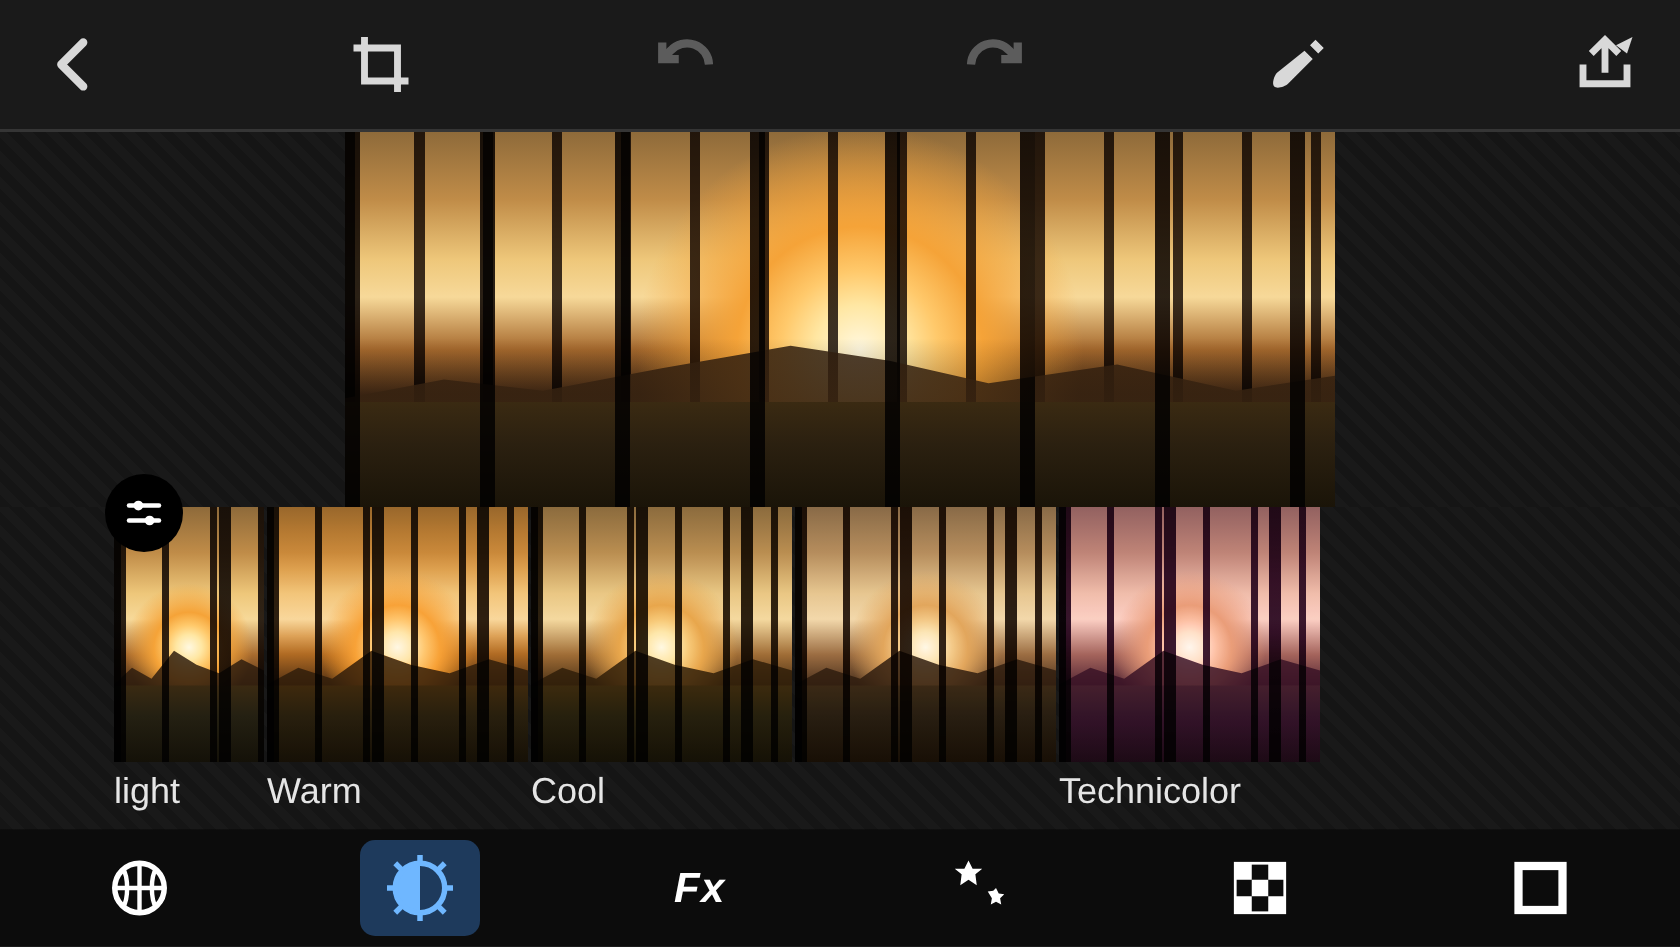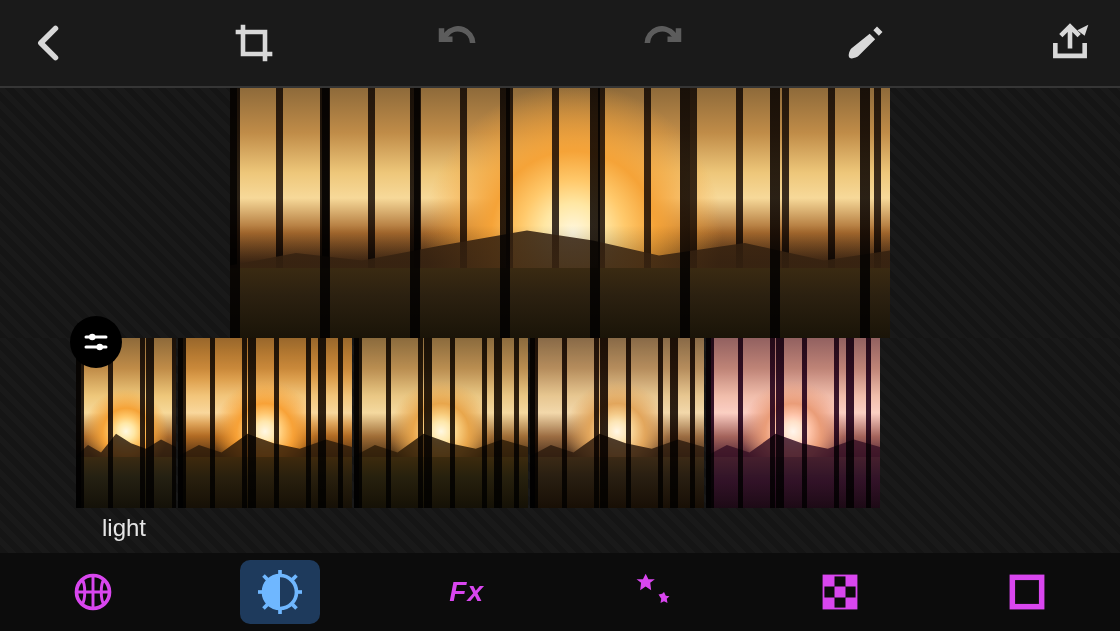--- a/index.html
+++ b/index.html
@@ -78,21 +78,21 @@
     .filters {
       display:flex; gap:2px; width:100%; padding: 0 0 0 76px;
       position: relative;
     }
     .filter-thumb {
       position: relative;
       width: 174px; flex: 0 0 174px;
       display:flex; flex-direction:column;
       cursor:pointer;
     }
-    .filter-thumb:first-child { width:100px; flex:0 0 100px;text-align:center; }
+    .filter-thumb:first-child { width:100px; flex:0 0 100px; }
     .thumb-img { height: 170px; position:relative; overflow:hidden; }
     .thumb-img .bg, .thumb-img .tree1, .thumb-img .tree2, .thumb-img .mtn, .thumb-img .grd {
       position:absolute; inset:0;
     }
     .thumb-img .bg {
       background:
         radial-gradient(circle at 50% 55%, #fff8e0 0%, #ffe7a3 8%, #ffc96b 14%, #f5a338 22%, rgba(245,163,56,0) 40%),
         linear-gradient(to bottom, #8e6a3a 0%, #c08c48 18%, #eec77a 34%, #f7d999 44%, #a76a2e 58%, #4b2f18 70%, #2a1a0d 100%);
     }
     .thumb-img .mtn {
@@ -127,21 +127,21 @@
     .adjust-badge svg{width:30px;height:30px;}
 
     
     .bottombar {
       flex: 0 0 78px;
       background:#0c0c0c;
       display:flex; align-items:center; justify-content:space-around;
     }
     .bbtn {
       width:80px; height:64px; display:inline-flex; align-items:center; justify-content:center;
-      color:#d946ef; cursor:pointer; border-radius:10px;
+      color:#ffffff; cursor:pointer; border-radius:10px;
     }
     .bbtn svg{width:44px;height:44px;}
     .bbtn.active { background:#1e3a5c; color:#6fb7ff; }
     .bbtn .fx-text{ font-style:italic; font-weight:700; font-size:28px; letter-spacing:1px; }
   </style>
 </head>
 <body>
 
 <div class="app">
 
@@ -214,50 +214,53 @@
         </div>
         <div class="filter-thumb">
           <div class="thumb-img">
             <div class="bg"></div>
             <div class="mtn"></div>
             <div class="grd"></div>
             <div class="tree1"></div>
             <div class="tree2"></div>
             <div class="tint" style="background: rgba(255, 150, 40, 0.25);"></div>
           </div>
+          <div class="thumb-label">Warm</div>
         </div>
         <div class="filter-thumb">
           <div class="thumb-img">
             <div class="bg"></div>
             <div class="mtn"></div>
             <div class="grd"></div>
             <div class="tree1"></div>
             <div class="tree2"></div>
             <div class="tint" style="background: rgba(120, 100, 60, 0.25);"></div>
           </div>
+          <div class="thumb-label">Cool</div>
         </div>
         <div class="filter-thumb">
           <div class="thumb-img">
             <div class="bg"></div>
             <div class="mtn"></div>
             <div class="grd"></div>
             <div class="tree1"></div>
             <div class="tree2"></div>
             <div class="tint" style="background: rgba(80, 60, 50, 0.35);"></div>
           </div>
         </div>
         <div class="filter-thumb">
           <div class="thumb-img">
             <div class="bg"></div>
             <div class="mtn"></div>
             <div class="grd"></div>
             <div class="tree1"></div>
             <div class="tree2"></div>
             <div class="tint" style="background: rgba(200, 130, 200, 0.4);"></div>
           </div>
+          <div class="thumb-label">Technicolor</div>
         </div>
       </div>
   </div>
 
   <div class="bottombar">
     <div class="bbtn">
       <svg viewBox="0 0 24 24">
           <circle cx="12" cy="12" r="9" fill="none" stroke="currentColor" stroke-width="2"></circle>
           <path d="M3 12h18M12 3v18M6 5c2 3 2 11 0 14M18 5c-2 3-2 11 0 14" fill="none" stroke="currentColor" stroke-width="1.6"></path>
         </svg>

